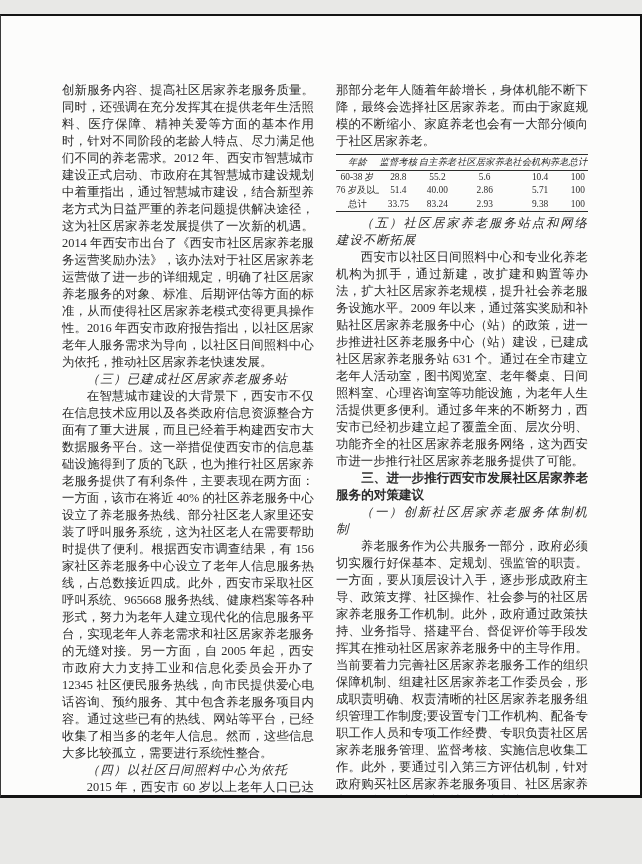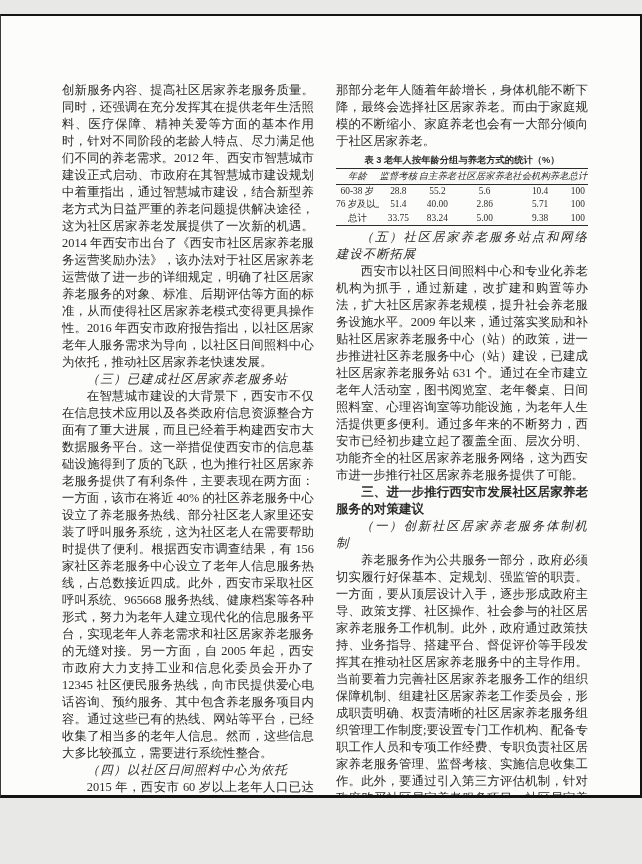--- a/index.html
+++ b/index.html
@@ -113,21 +113,20 @@
     <h3 class="subheading">（三）已建成社区居家养老服务站</h3>
     <p class="body-par">在智慧城市建设的大背景下，西安市不仅在信息技术应用以及各类政府信息资源整合方面有了重大进展，而且已经着手构建西安市大数据服务平台。这一举措促使西安市的信息基础设施得到了质的飞跃，也为推行社区居家养老服务提供了有利条件，主要表现在两方面：一方面，该市在将近 40% 的社区养老服务中心设立了养老服务热线、部分社区老人家里还安装了呼叫服务系统，这为社区老人在需要帮助时提供了便利。根据西安市调查结果，有 156 家社区养老服务中心设立了老年人信息服务热线，占总数接近四成。此外，西安市采取社区呼叫系统、965668 服务热线、健康档案等各种形式，努力为老年人建立现代化的信息服务平台，实现老年人养老需求和社区居家养老服务的无缝对接。另一方面，自 2005 年起，西安市政府大力支持工业和信息化委员会开办了 12345 社区便民服务热线，向市民提供爱心电话咨询、预约服务、其中包含养老服务项目内容。通过这些已有的热线、网站等平台，已经收集了相当多的老年人信息。然而，这些信息大多比较孤立，需要进行系统性整合。</p>
     <h3 class="subheading">（四）以社区日间照料中心为依托</h3>
     <p class="body-par">2015 年，西安市 60 岁以上老年人口已达 135.2 万，占总人口的 15.53%，可以预测的是未来 20 年，老年人口也必将会达到高峰。巨大的养老需求对于养老产业的发展则是一次重大机遇。由于家庭养老变得越来难以为继，机构养老发展缓慢，这一切就为推行社区居家养老服务提供了广阔的市场前景。罗文萍教授按照老年人愿意选择的养老方式分为家庭养老、自立养老、社区居家养老和社会机构养老（见表 3）。同时，她认为选择自立养老的</p>
   </div>
 
   <div class="col col-right">
     <p class="body-par no-indent">那部分老年人随着年龄增长，身体机能不断下降，最终会选择社区居家养老。而由于家庭规模的不断缩小、家庭养老也会有一大部分倾向于社区居家养老。</p>
 
     <div class="table-wrap">
-      <div class="table-title">表 3 老年人按年龄分组与养老方式的统计（%）</div>
       <table class="data-table">
         <thead>
           <tr>
               <th>年龄</th>
               <th>监督考核</th>
               <th>自主养老</th>
               <th>社区居家养老</th>
               <th>社会机构养老</th>
               <th>总计</th>
             </tr>
@@ -146,21 +145,21 @@
               <td>51.4</td>
               <td>40.00</td>
               <td>2.86</td>
               <td>5.71</td>
               <td>100</td>
             </tr>
             <tr>
               <td>总计</td>
               <td>33.75</td>
               <td>83.24</td>
-              <td>5.00</td>
+              <td>2.93</td>
               <td>9.38</td>
               <td>100</td>
             </tr>
           </tbody>
       </table>
     </div>
 
     <h3 class="subheading">（五）社区居家养老服务站点和网络建设不断拓展</h3>
     <p class="body-par">西安市以社区日间照料中心和专业化养老机构为抓手，通过新建，改扩建和购置等办法，扩大社区居家养老规模，提升社会养老服务设施水平。2009 年以来，通过落实奖励和补贴社区居家养老服务中心（站）的政策，进一步推进社区养老服务中心（站）建设，已建成社区居家养老服务站 631 个。通过在全市建立老年人活动室，图书阅览室、老年餐桌、日间照料室、心理咨询室等功能设施，为老年人生活提供更多便利。通过多年来的不断努力，西安市已经初步建立起了覆盖全面、层次分明、功能齐全的社区居家养老服务网络，这为西安市进一步推行社区居家养老服务提供了可能。</p>
     <h2 class="section-heading">三、进一步推行西安市发展社区居家养老服务的对策建议</h2>

